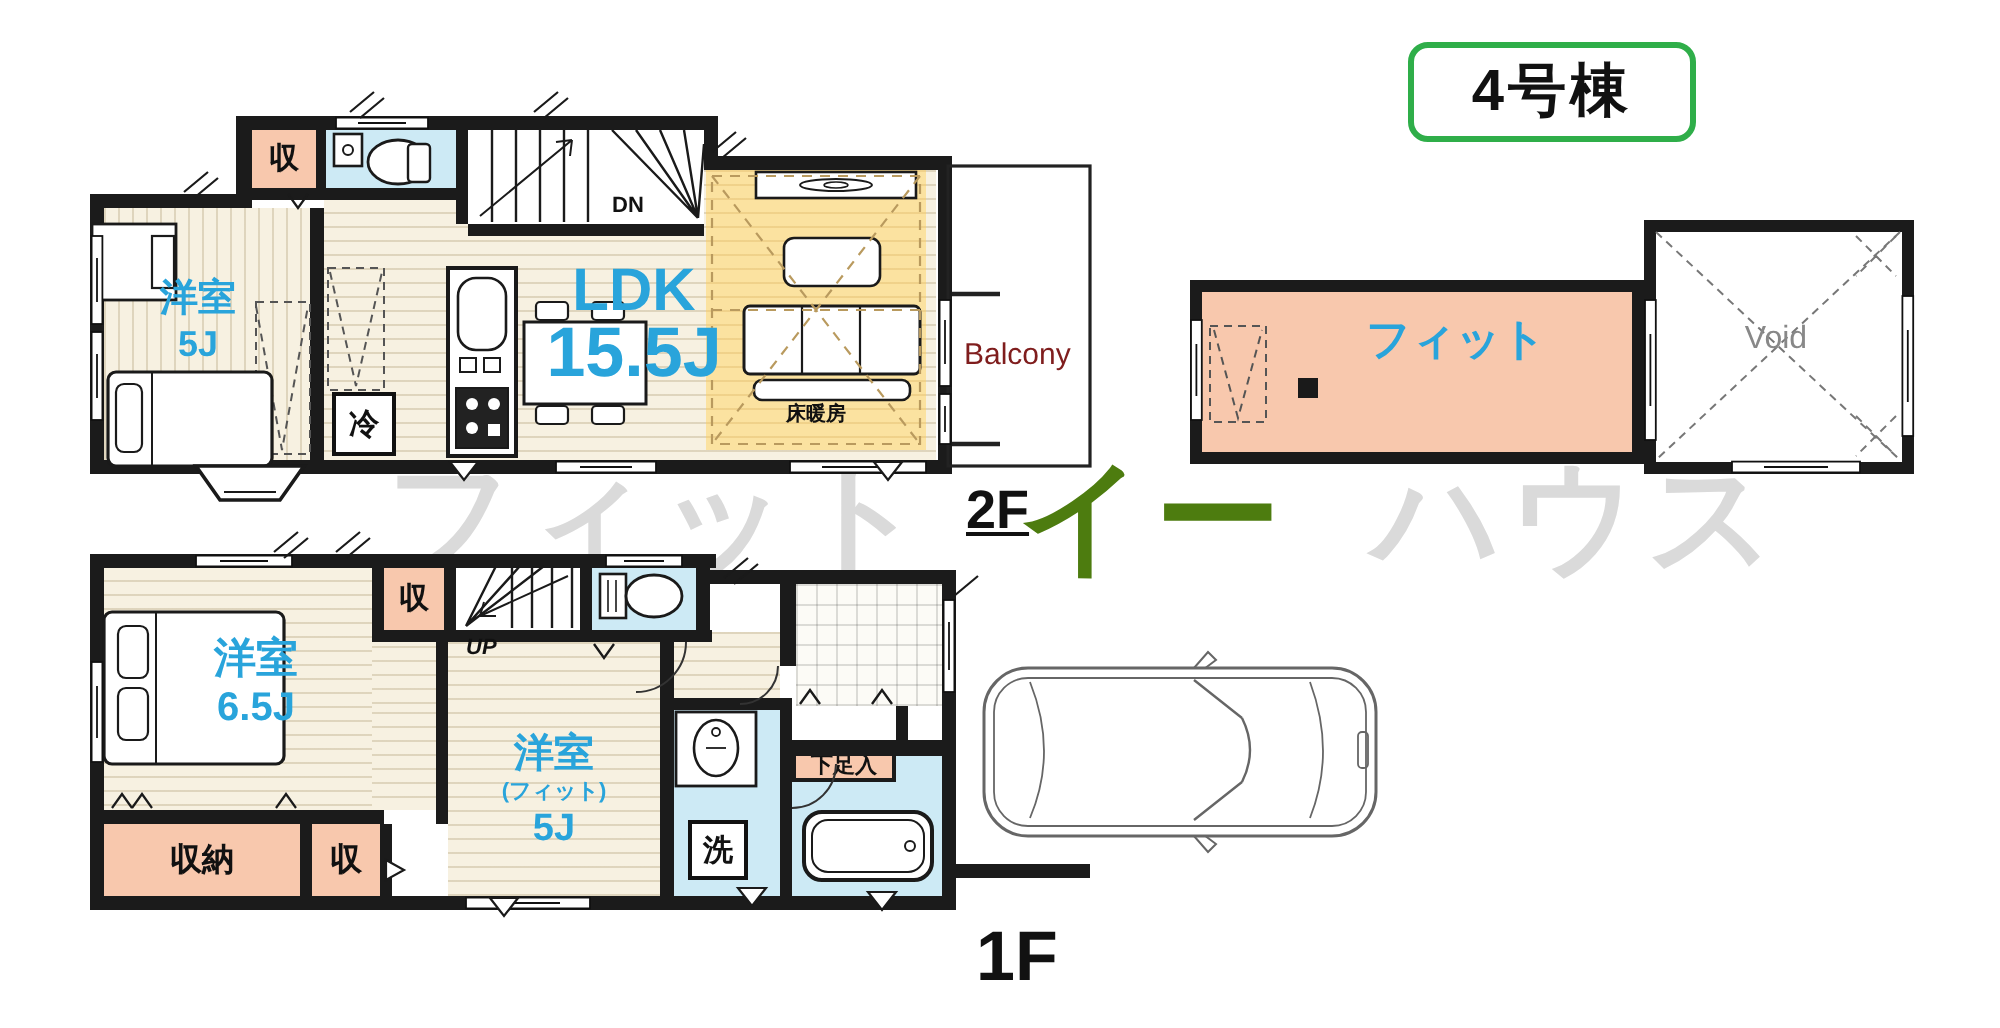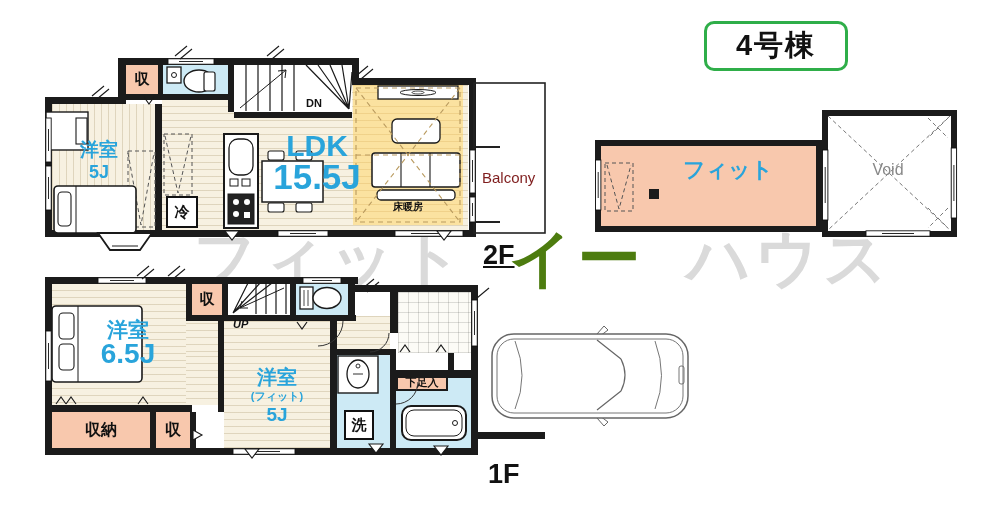--- a/index.html
+++ b/index.html
@@ -133,29 +133,29 @@
   <i class="w" style="left:390px;top:349px;width:6px;height:106px;"></i>
   <i class="w" style="left:390px;top:370px;width:88px;height:8px;"></i>
   <i class="w" style="left:448px;top:353px;width:6px;height:17px;"></i>
   <i class="w" style="left:45px;top:405px;width:147px;height:7px;"></i>
   <i class="w" style="left:150px;top:412px;width:6px;height:36px;"></i>
   <i class="w" style="left:190px;top:412px;width:6px;height:36px;"></i>
   <i class="w" style="left:471px;top:432px;width:74px;height:7px;"></i>
 
   <div class="lbl ctr blu" style="left:86px;top:317px;width:84px;">
     <div style="font-size:21px;line-height:25px;">洋室</div>
-    <div style="font-size:28px;line-height:24px;">6.5J</div>
+    <div style="font-size:20px;line-height:24px;">6.5J</div>
   </div>
   <div class="lbl ctr blu" style="left:222px;top:366px;width:110px;">
     <div style="font-size:20px;line-height:23px;">洋室</div>
     <div style="font-size:11px;line-height:14px;">(フィット)</div>
     <div style="font-size:19px;line-height:24px;">5J</div>
   </div>
   <div class="lbl" style="left:233px;top:318px;font-size:11px;font-style:italic;">UP</div>
-  <div class="lbl" style="left:488px;top:459px;font-size:27px;">1F</div>
+  <div class="lbl" style="left:488px;top:459px;font-size:35px;">1F</div>
   <div class="sq" style="left:344px;top:410px;width:26px;height:26px;font-size:15px;">
       <span>洗</span>
     </div>
 
   <svg class="ovl" width="1000" height="514" viewBox="0 0 1000 514">
 
     <g stroke="#1a1a1a" stroke-width="1.2" fill="none">
       <path d="M246,65V111 M258,65V111 M270,65V111 M282,65V111 M294,65V111"></path>
       <path d="M349,109L306,65 M349,109L318,65 M349,109L330,65 M349,109L342,65 M349,109L352,72"></path>
       <path d="M240,108L286,70 M286,70l-8,1 M286,70l-1,8" stroke-width="1"></path>

